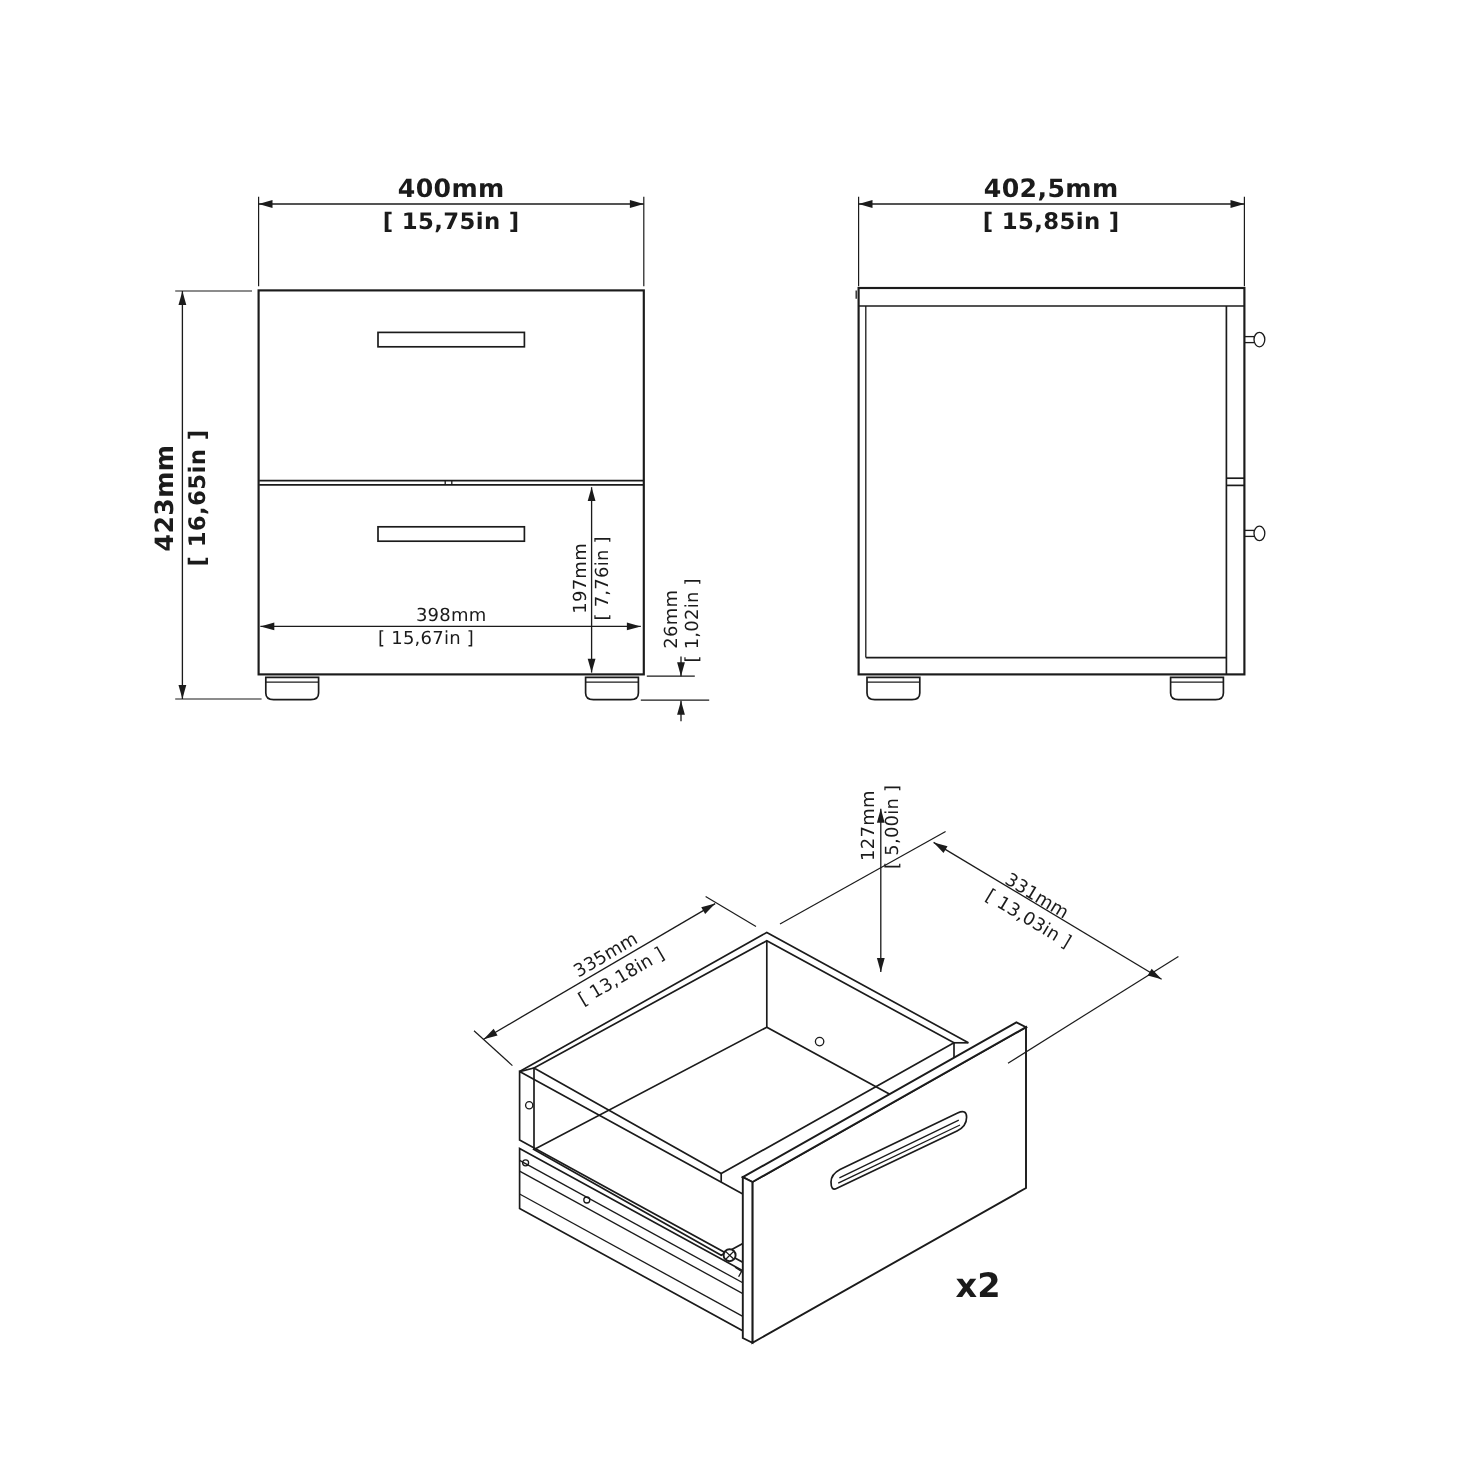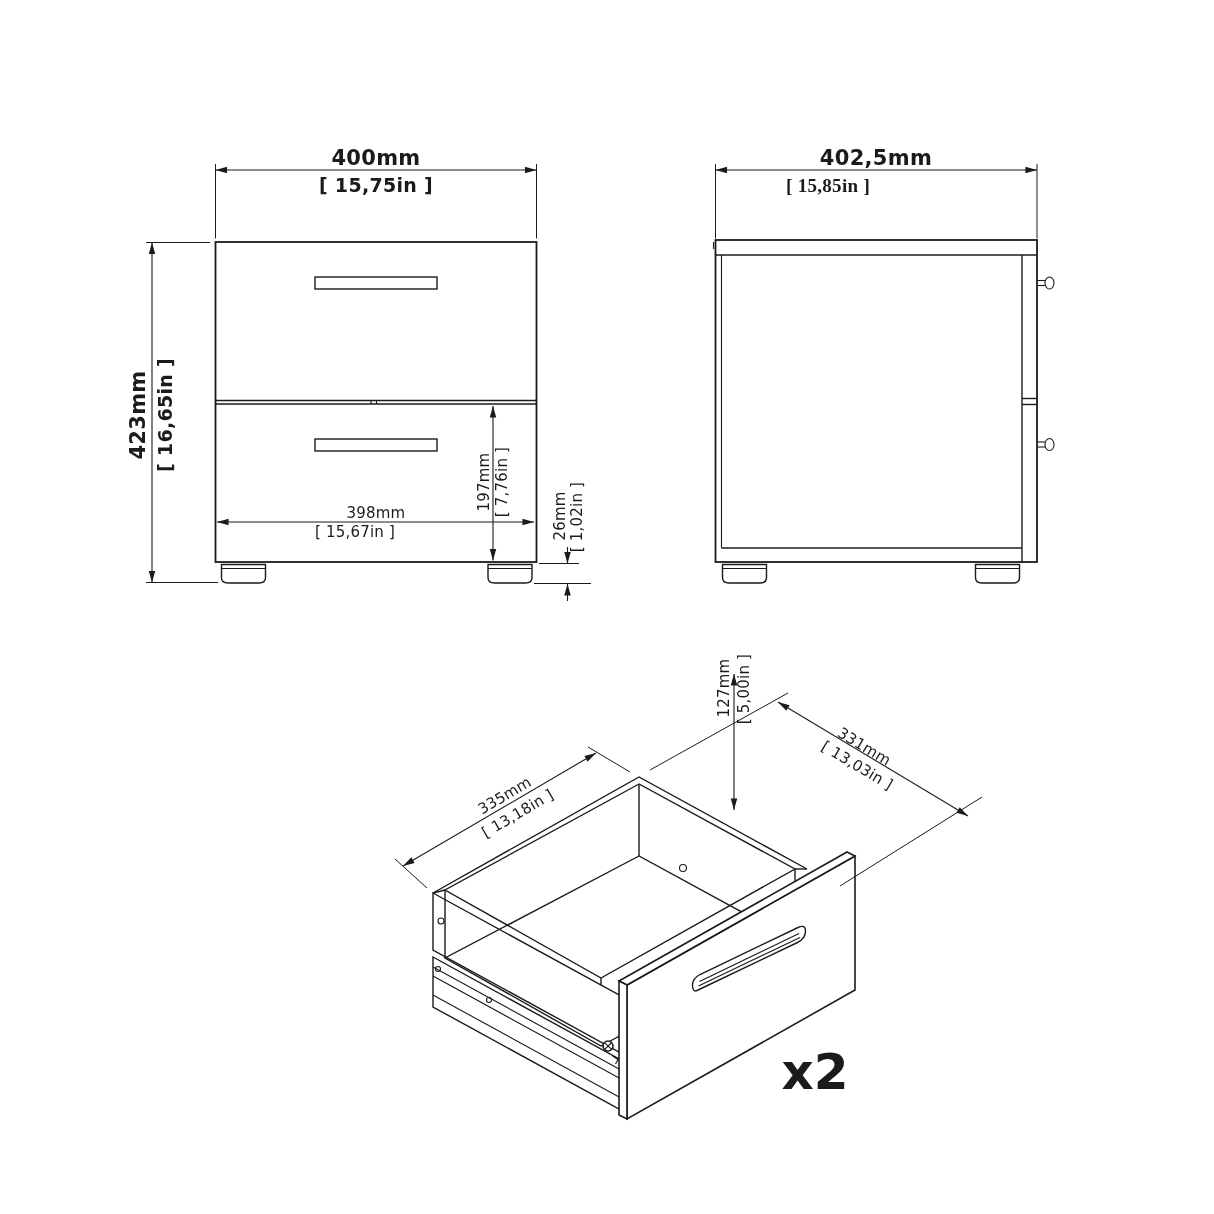--- a/index.html
+++ b/index.html
@@ -10,21 +10,21 @@
   }
   .canvas svg{position:absolute;left:0;top:0;}
   .lbl{
     position:absolute;white-space:nowrap;line-height:1;
     transform:translate(-50%,-50%) rotate(var(--r,0deg));
     color:#1b1b1b;
   }
   .dim-main{font-size:21px;font-weight:bold;letter-spacing:.3px;}
   .dim-main-in{font-size:19px;font-weight:bold;letter-spacing:.3px;}
   .dim-sub{font-size:15px;letter-spacing:.2px;}
-  .qty{font-size:50px;font-weight:bold;}
+  .qty{font-size:28px;font-weight:bold;}
   .obj{stroke:#1b1b1b;stroke-width:1.8;fill:none;}
   .obj2{stroke:#1b1b1b;stroke-width:1.4;fill:none;}
   .objw{stroke:#1b1b1b;stroke-width:1.6;fill:#ffffff;}
   .thin{stroke:#1b1b1b;stroke-width:1.1;fill:none;}
   .dim{stroke:#1b1b1b;stroke-width:1.1;fill:none;}
   .ext{stroke:#1b1b1b;stroke-width:1;fill:none;}
   .arr2{marker-start:url(#arw);marker-end:url(#arw);}
   .arrE{marker-end:url(#arw);}
 </style>
 </head>
@@ -192,21 +192,21 @@
 <div class="lbl dim-main" style="left:138px;top:415px;--r:-90deg;">423mm</div>
 <div class="lbl dim-main-in" style="left:165px;top:415px;--r:-90deg;">[ 16,65in ]</div>
 <div class="lbl dim-sub" style="left:376px;top:513px;text-align:right;">398mm</div>
 <div class="lbl dim-sub" style="left:355px;top:532px;">[ 15,67in ]</div>
 <div class="lbl dim-sub" style="left:484px;top:482px;--r:-90deg;">197mm</div>
 <div class="lbl dim-sub" style="left:502px;top:482px;--r:-90deg;">[ 7,76in ]</div>
 <div class="lbl dim-sub" style="left:560px;top:516px;--r:-90deg;">26mm</div>
 <div class="lbl dim-sub" style="left:577px;top:517px;--r:-90deg;">[ 1,02in ]</div>
 
 <div class="lbl dim-main" style="left:876px;top:158px;">402,5mm</div>
-<div class="lbl dim-main-in" style="left:828px;top:185px;font-family:Liberation Serif, serif;">[ 15,85in ]</div>
+<div class="lbl dim-main-in" style="left:876px;top:185px;">[ 15,85in ]</div>
 
 <div class="lbl dim-sub" style="left:505px;top:796px;--r:-30.5deg;">335mm</div>
 <div class="lbl dim-sub" style="left:518px;top:814px;--r:-30.5deg;">[ 13,18in ]</div>
 <div class="lbl dim-sub" style="left:864px;top:747px;--r:31deg;">331mm</div>
 <div class="lbl dim-sub" style="left:857px;top:766px;--r:31deg;">[ 13,03in ]</div>
 <div class="lbl dim-sub" style="left:724px;top:688px;--r:-90deg;">127mm</div>
 <div class="lbl dim-sub" style="left:744px;top:689px;--r:-90deg;">[ 5,00in ]</div>
 <div class="lbl qty" style="left:815px;top:1072px;">x2</div>
 
 </div>

